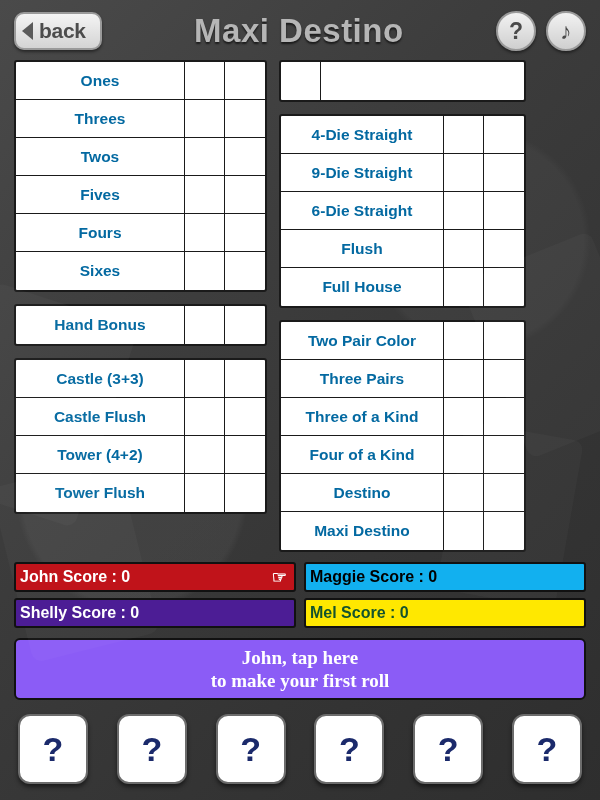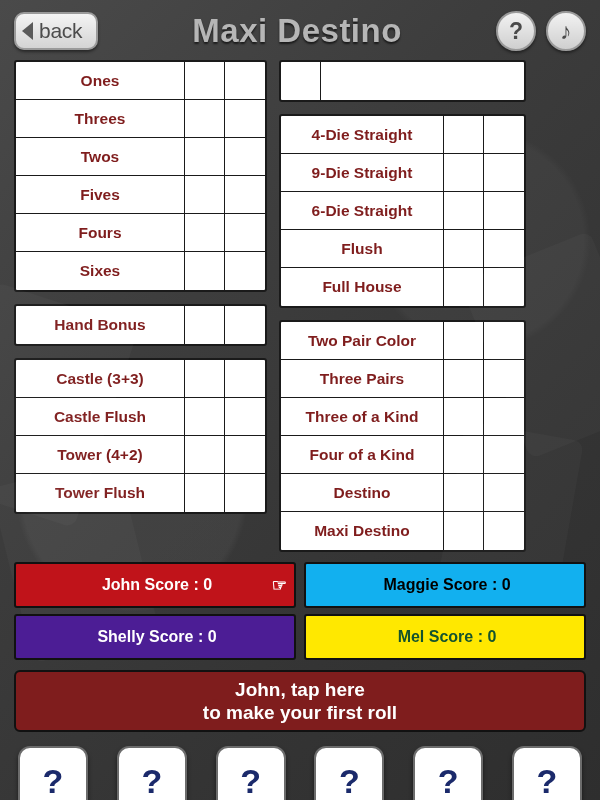--- a/index.html
+++ b/index.html
@@ -49,21 +49,21 @@
   }
   .back-arrow {
     width: 0; height: 0;
     border-top: 9px solid transparent;
     border-bottom: 9px solid transparent;
     border-right: 11px solid #5a5a5a;
     margin-right: 2px;
   }
   .back-label {
     font-size: 21px;
-    font-weight: normal;
+    font-weight: bold;
     color: #4c4c4c;
     letter-spacing: -0.3px;
   }
   .title {
     flex: 1;
     text-align: center;
     font-size: 33px;
     font-weight: bold;
     color: #b6b6b6;
     text-shadow: 0 2px 2px rgba(0,0,0,0.6);
@@ -104,48 +104,47 @@
     border-bottom: 1px solid #1a1a1a;
   }
   .row:last-child { border-bottom: none; }
   .cat {
     flex: 1;
     display: flex;
     align-items: center;
     justify-content: center;
     font-size: 15.5px;
     font-weight: bold;
-    color: #7f1d1d;
+    color: #0369a1;
     border-right: 1px solid #1a1a1a;
     white-space: nowrap;
   }
   .scorecell {
     width: 40px;
     border-right: 1px solid #1a1a1a;
   }
   .scorecell:last-child { border-right: none; }
 
   
   .players {
     display: grid;
     grid-template-columns: 1fr 1fr;
     gap: 6px 8px;
     padding: 10px 14px 0 14px;
   }
   .player {
     position: relative;
-    height: 46px;
+    height: 30px;
     border: 2px solid #111;
     border-radius: 3px;
     display: flex;
     align-items: center;
     padding-left: 4px;
     font-size: 16px;
     font-weight: bold;
-    justify-content: center;
   }
   .player .hand {
     position: absolute;
     right: 7px;
     top: 50%;
     transform: translateY(-50%);
     font-size: 17px;
     line-height: 1;
   }
 
@@ -358,21 +357,21 @@
     <span>Maggie Score : 0</span>
   </div>
   <div class="player" id="p2" style="background: #4c1d95; color: rgb(255, 255, 255);">
     <span>Shelly Score : 0</span>
   </div>
   <div class="player" id="p3" style="background: rgb(255, 232, 0); color: #14532d;">
     <span>Mel Score : 0</span>
   </div>
 </div>
 
-<div class="prompt" style="background: #7f1d1d;">
+<div class="prompt" style="background: #8b5cf6; font-family: Liberation Serif, serif;">
   <div>John, tap here</div>
   <div>to make your first roll</div>
 </div>
 
 <div class="dice">
   <div class="die">?</div>
   <div class="die">?</div>
   <div class="die">?</div>
   <div class="die">?</div>
   <div class="die">?</div>

